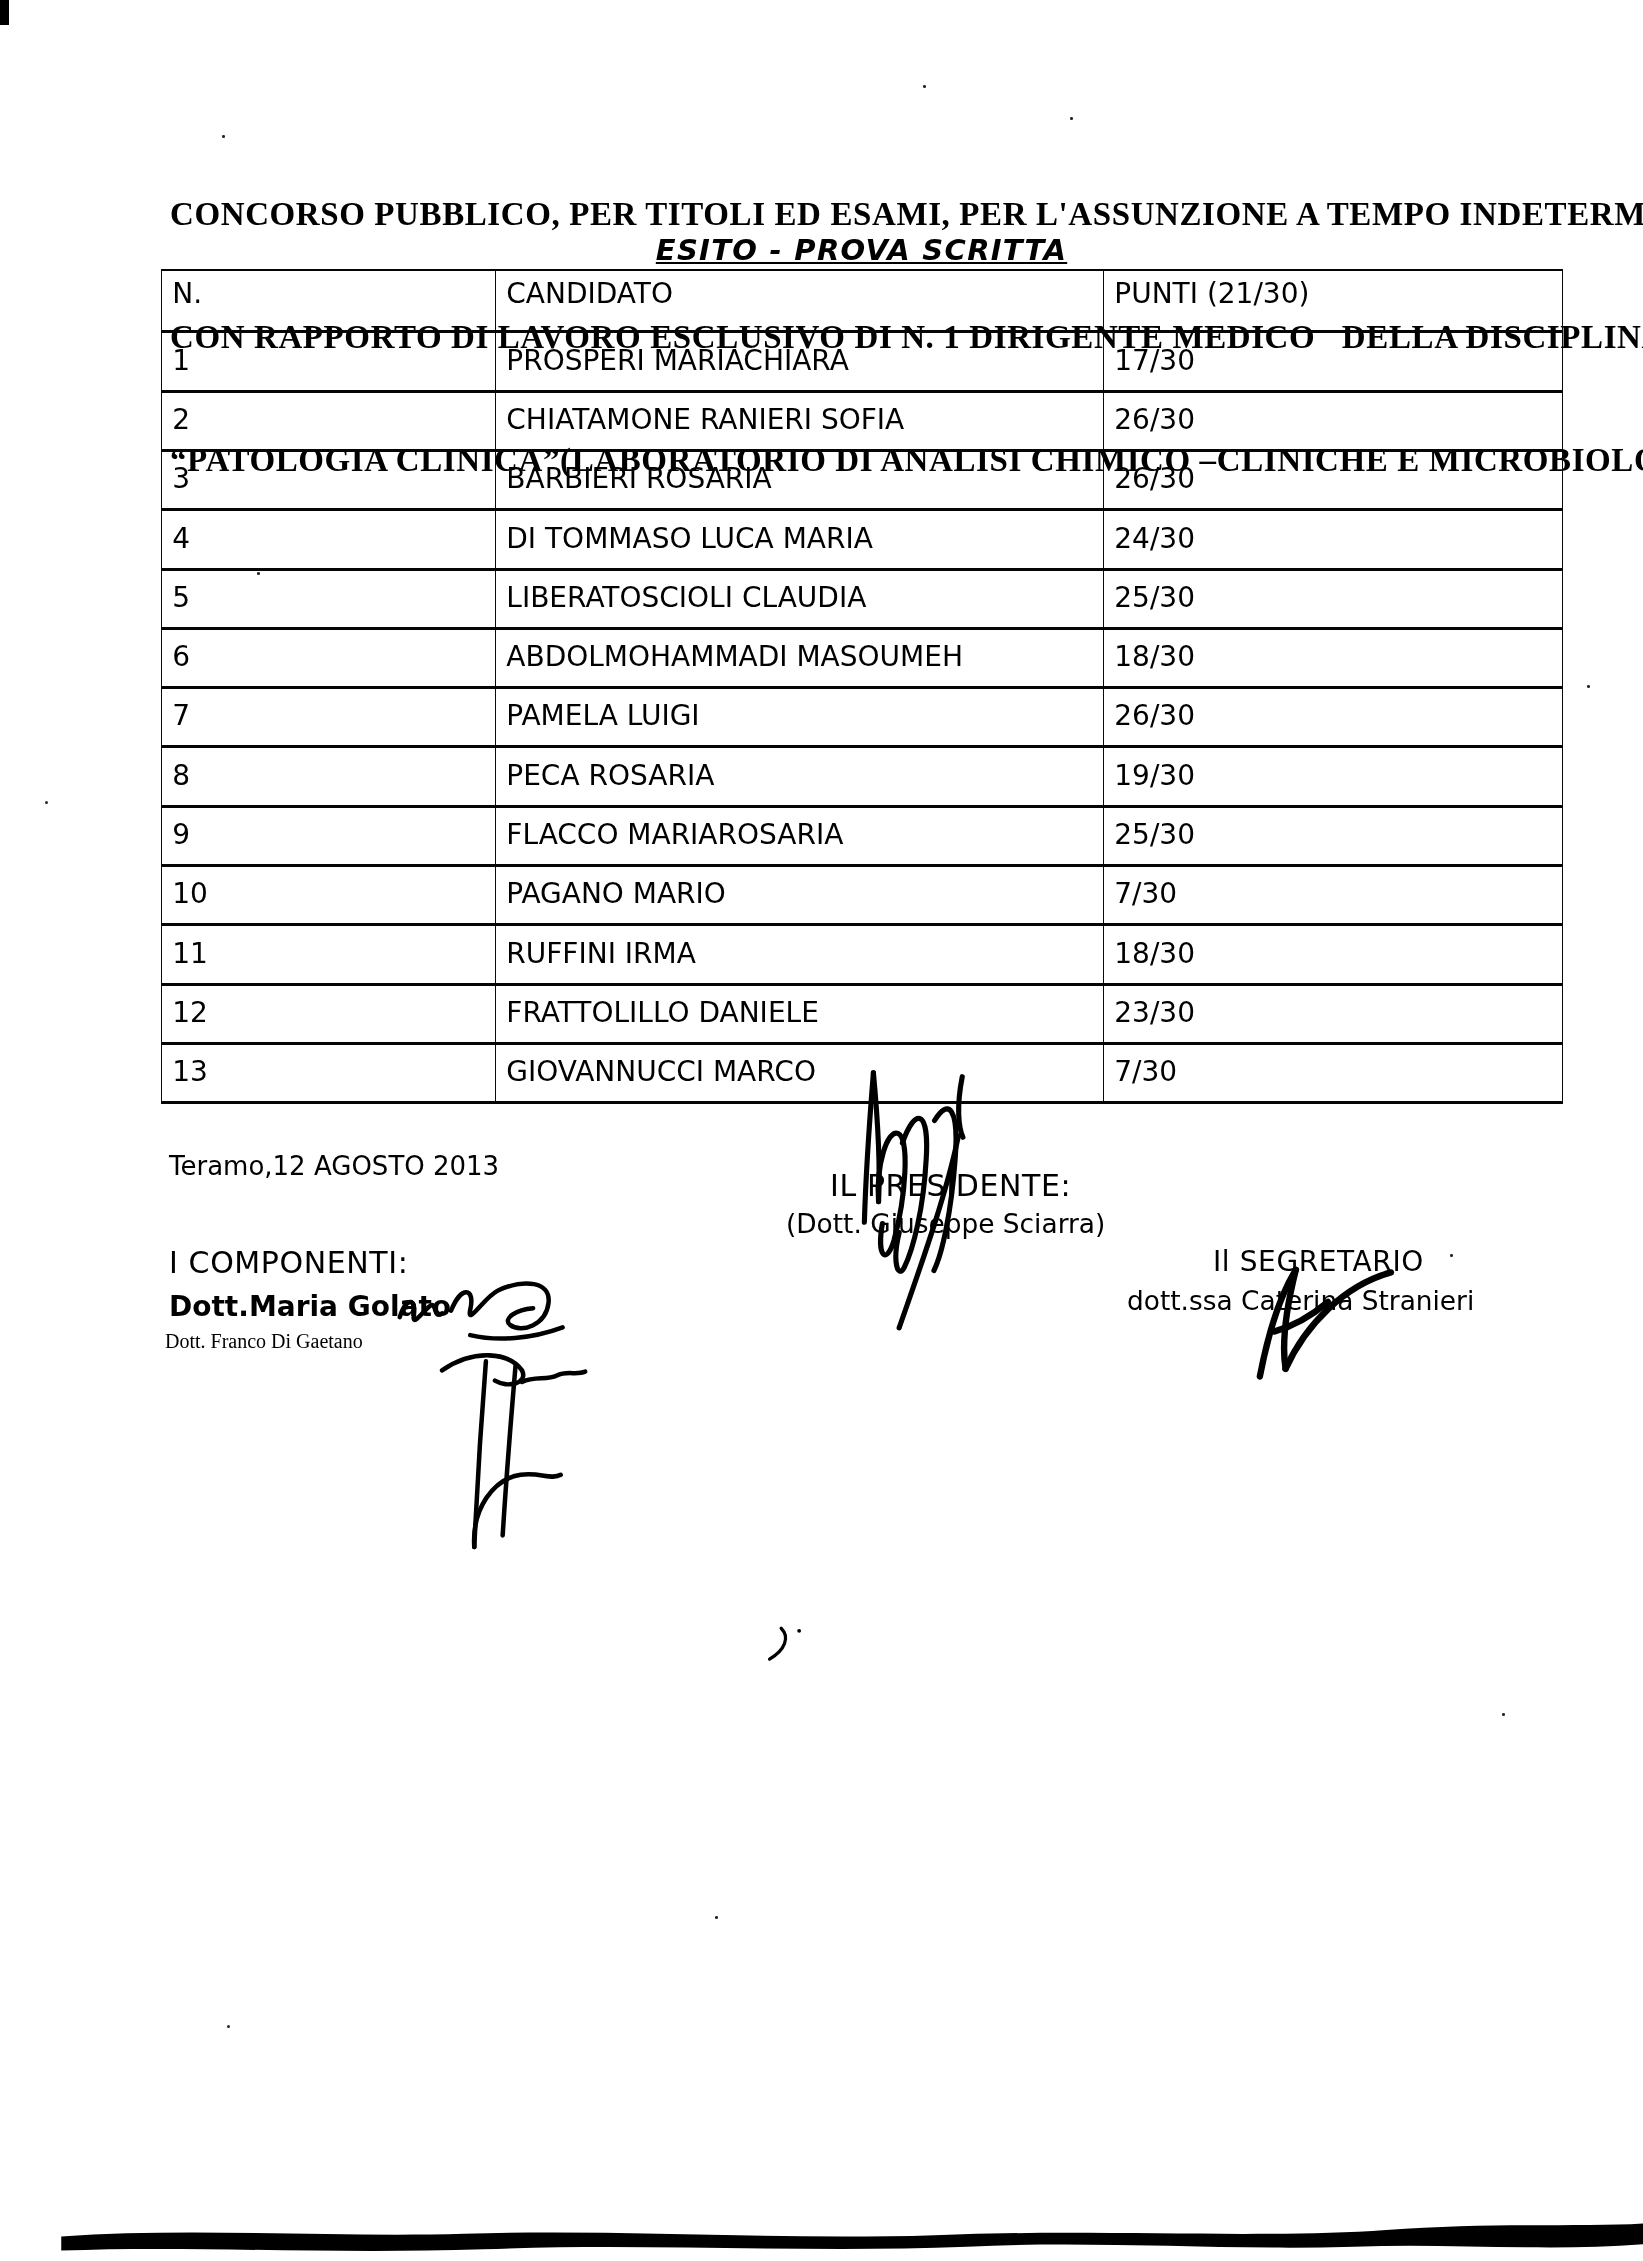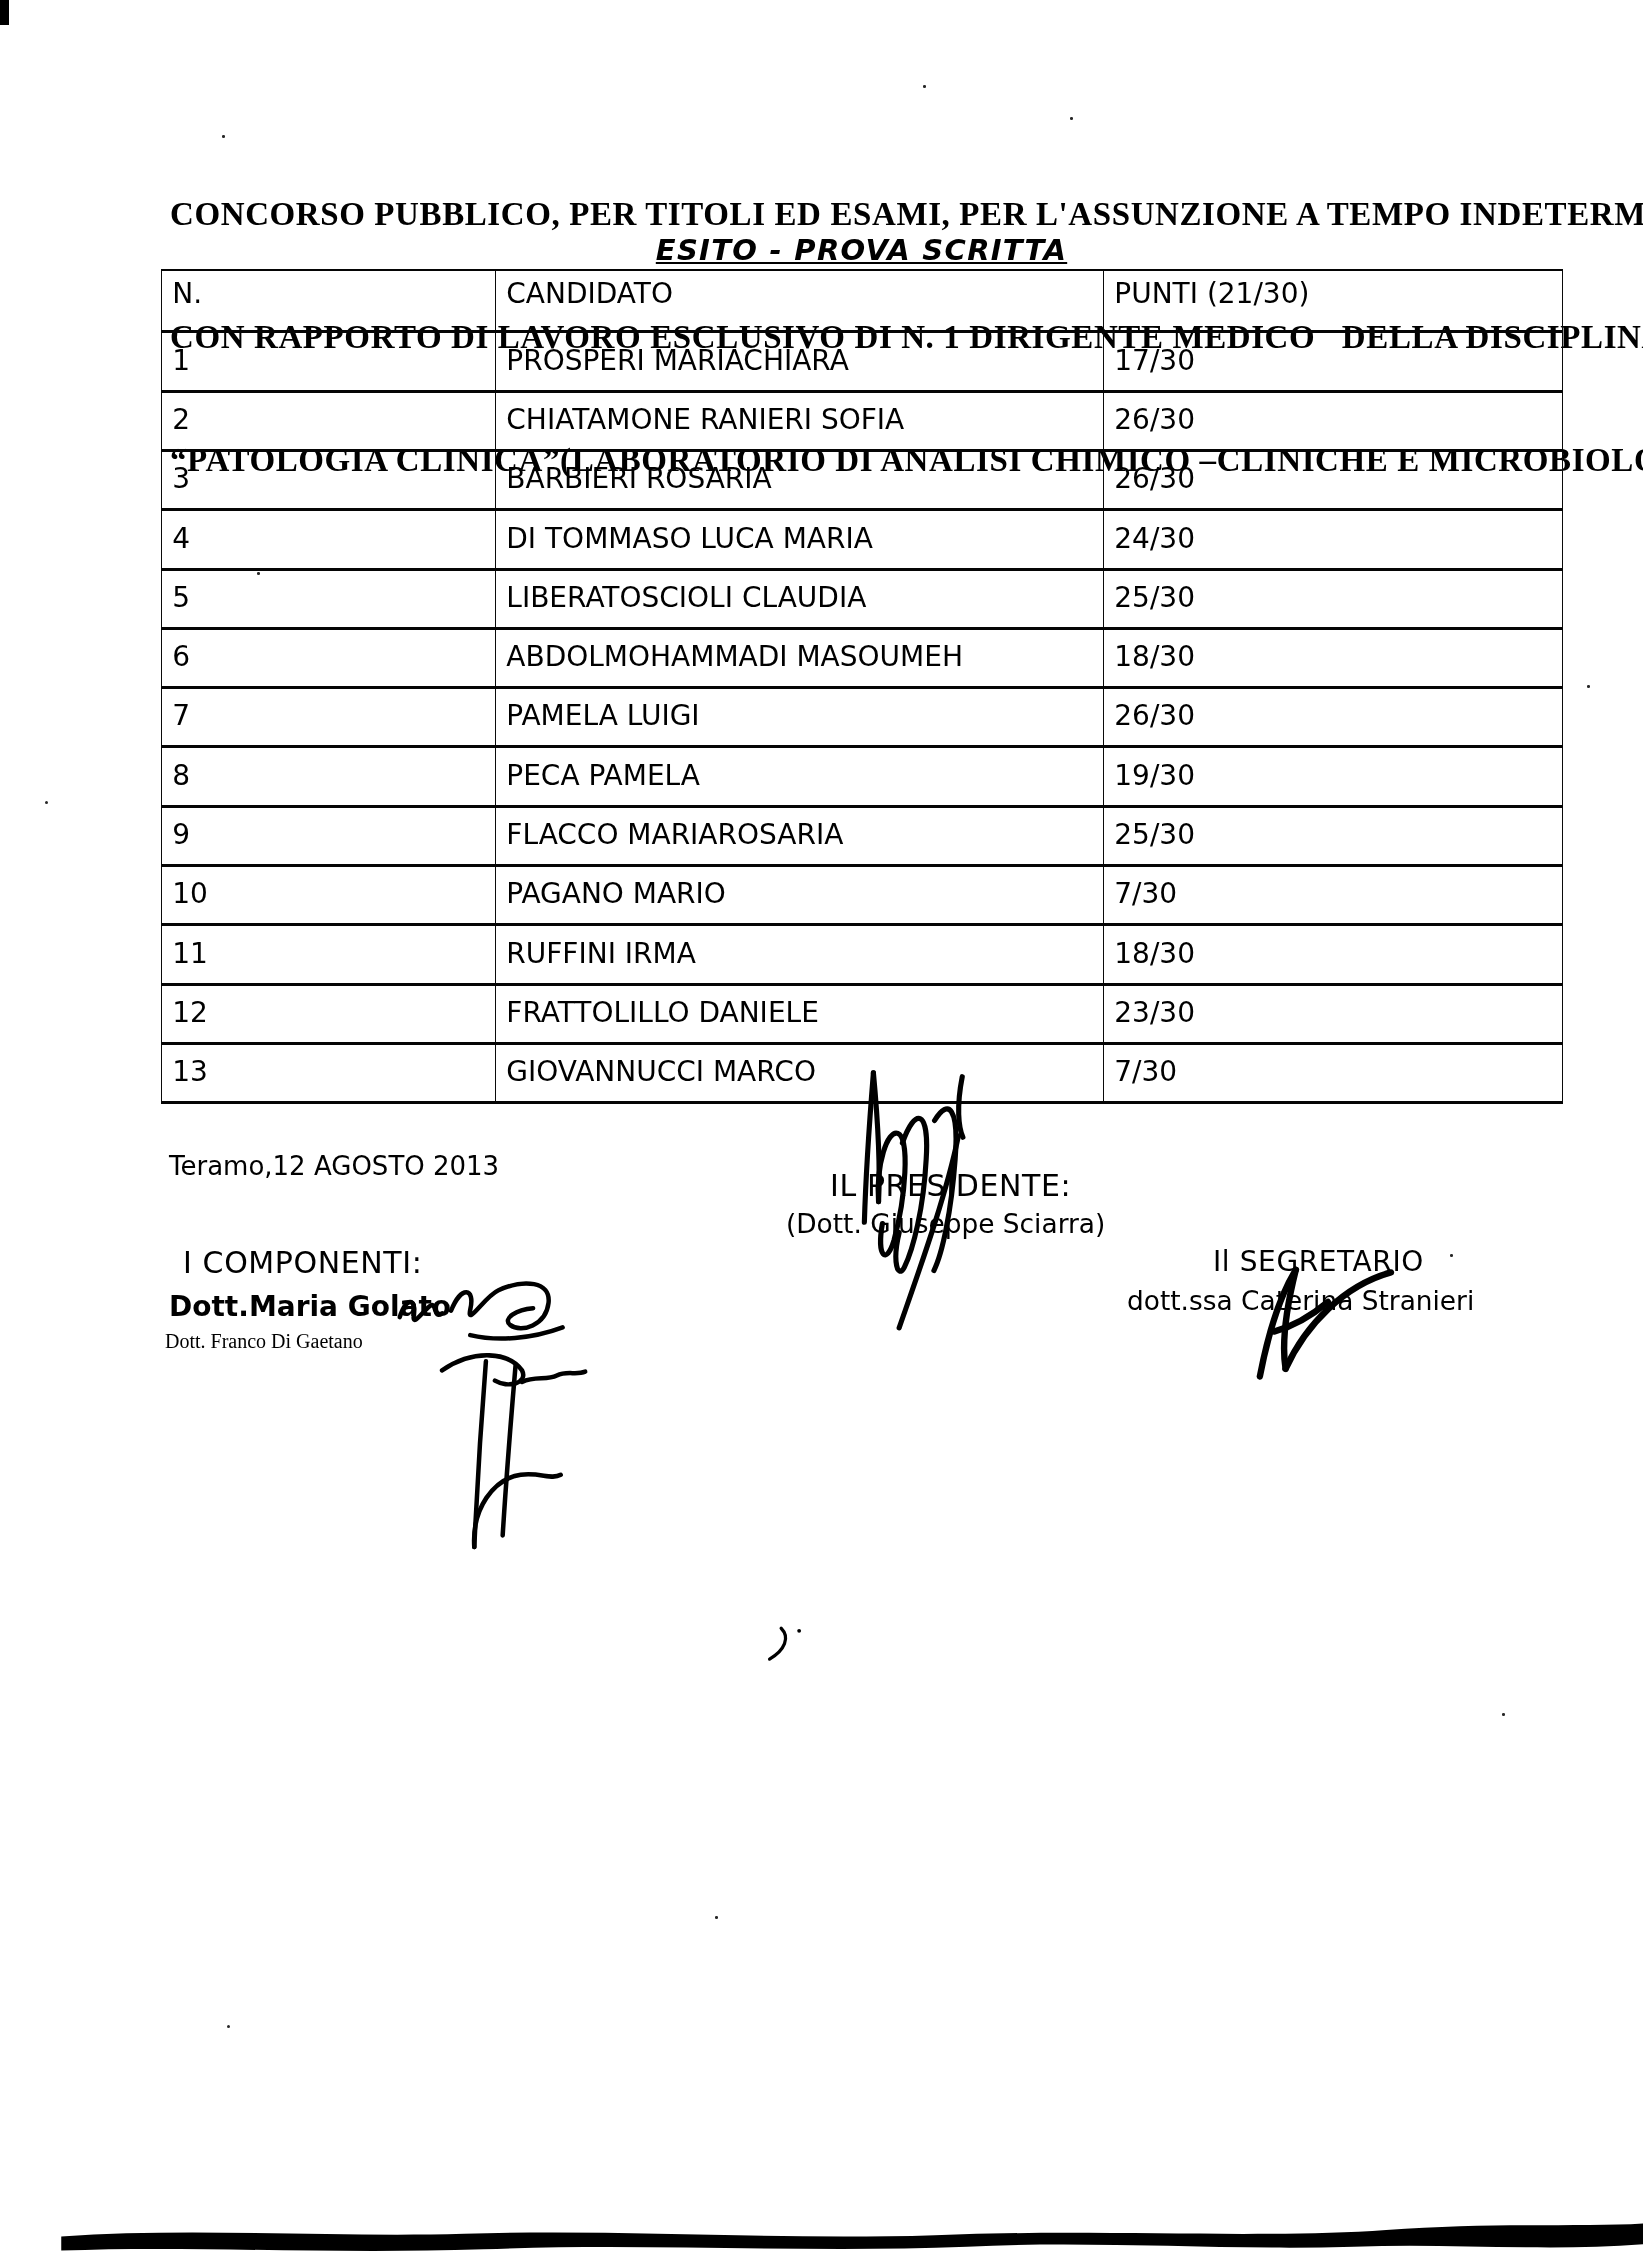--- a/index.html
+++ b/index.html
@@ -37,21 +37,21 @@
     overflow:hidden;white-space:nowrap;
   }
   table.results thead th{height:53px;border-top-width:2.6px;}
   table.results tbody td{height:46px;padding-top:10.3px;}
   table.results tbody tr:last-child td{border-bottom-width:3.9px;}
   
   .ft{position:absolute;white-space:pre;}
   .t-date{left:169px;top:1151px;font-size:26px;}
   .t-pres-label{left:830px;top:1168px;font-size:30px;letter-spacing:0.6px;}
   .t-pres-name{left:786px;top:1208px;font-size:26.4px;}
-  .t-comp-label{left:169px;top:1245px;font-size:30px;letter-spacing:0.6px;margin-left:14px;}
+  .t-comp-label{left:169px;top:1245px;font-size:30px;letter-spacing:0.6px;}
   .t-comp1{left:169px;top:1290px;font-size:28px;font-weight:bold;}
   .t-comp2{left:165px;top:1330px;font-size:20px;font-family:"Liberation Serif",serif;}
   .t-seg-label{left:1213px;top:1245px;font-size:28px;letter-spacing:0.6px;}
   .t-seg-name{left:1127px;top:1285px;font-size:26.4px;}
   
   .corner-mark{position:absolute;left:0;top:0;width:9px;height:24.5px;background:#000;}
   .sig{position:absolute;}
   .noise{position:absolute;background:#000;border-radius:50%;opacity:.85;}
 </style>
 </head>
@@ -112,21 +112,21 @@
           <td>ABDOLMOHAMMADI MASOUMEH</td>
           <td>18/30</td>
         </tr>
       <tr>
           <td>7</td>
           <td>PAMELA LUIGI</td>
           <td>26/30</td>
         </tr>
       <tr>
           <td>8</td>
-          <td>PECA PAMELA</td>
+          <td>PECA ROSARIA</td>
           <td>19/30</td>
         </tr>
       <tr>
           <td>9</td>
           <td>FLACCO MARIAROSARIA</td>
           <td>25/30</td>
         </tr>
       <tr>
           <td>10</td>
           <td>PAGANO MARIO</td>

